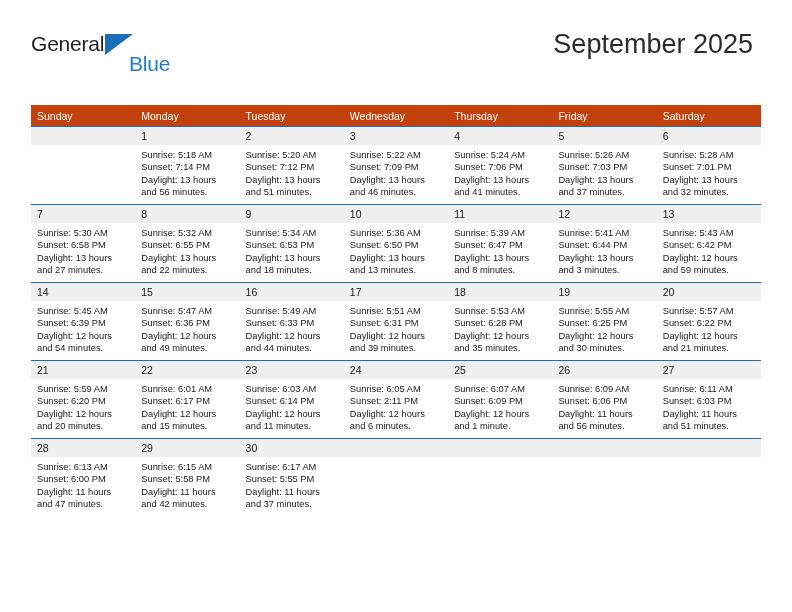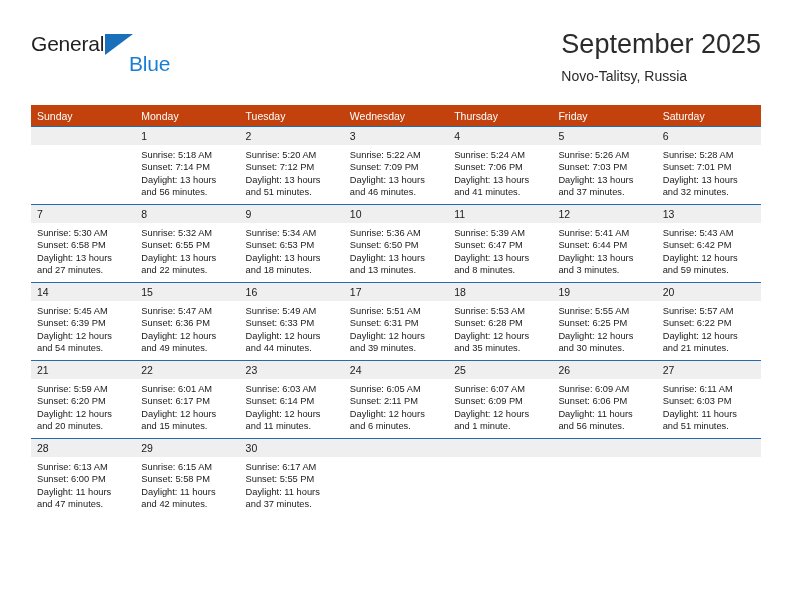--- a/index.html
+++ b/index.html
@@ -62,23 +62,23 @@
     left: 74px;
     top: 2px;
     width: 0;
     height: 0;
     border-left: 28px solid #1a6fba;
     border-bottom: 21px solid transparent;
   }
 
   .title-block {
     position: absolute;
-    right: 0;
+    right: 8px;
     top: 0;
-    text-align: left;
+    text-align: center;
   }
   .cal-title {
     font-size: 27px;
     font-weight: normal;
     color: #2b2b2b;
     line-height: 32px;
     white-space: nowrap;
   }
   .cal-subtitle {
     font-size: 14px;
@@ -161,21 +161,20 @@
   <div class="header">
 
     <div class="logo">
       <span class="logo-general">General</span>
       <span class="logo-triangle"></span>
       <span class="logo-blue">Blue</span>
     </div>
 
     <div class="title-block">
       <div class="cal-title">September 2025</div>
-      <div class="cal-subtitle">Novo-Talitsy, Russia</div>
     </div>
 
   </div>
 
   <table class="calendar">
     <thead>
       <tr>
         <th>Sunday</th>
         <th>Monday</th>
         <th>Tuesday</th>

